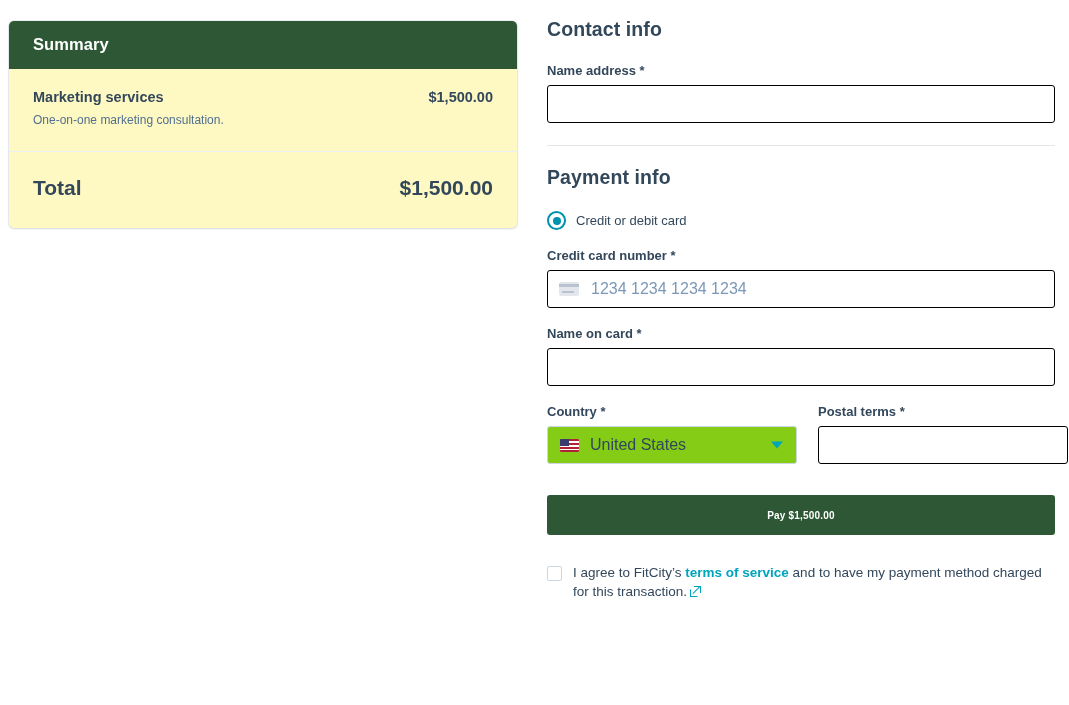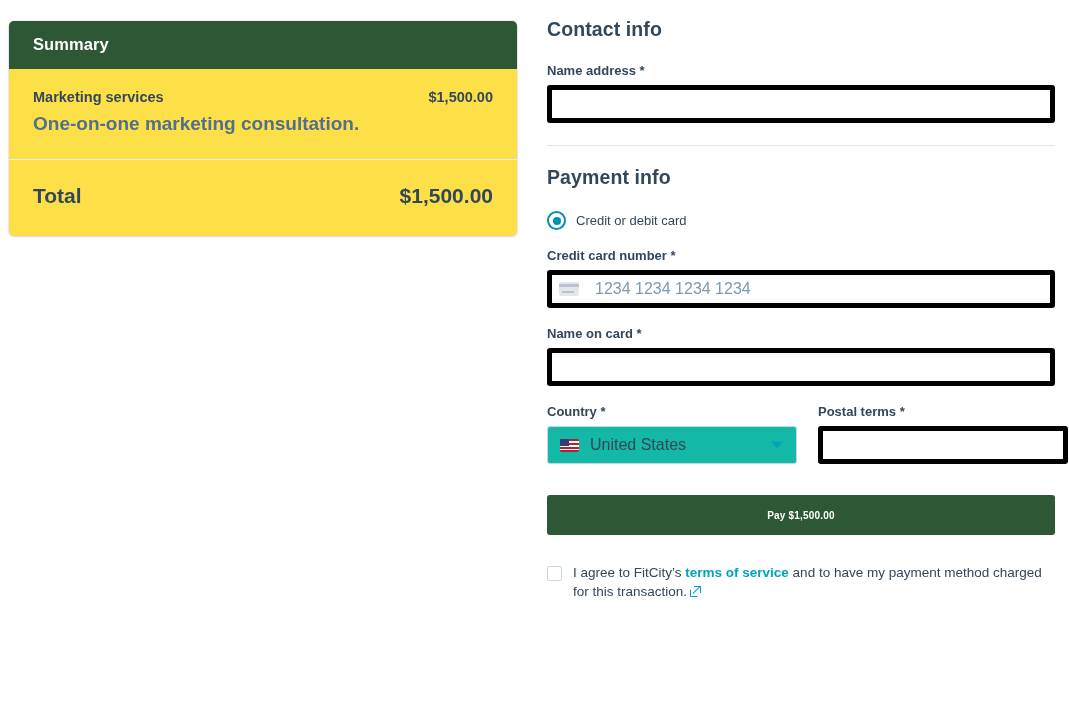--- a/index.html
+++ b/index.html
@@ -11,21 +11,21 @@
     color: #33475b;
     overflow: hidden;
   }
   .page { position: relative; width: 1069px; height: 705px; }
 
   
   .summary-card {
     position: absolute;
     left: 9px; top: 21px;
     width: 508px;
-    background: #fde047;
+    background: #fef9c3;
     border-radius: 5px;
     box-shadow: 0 1px 3px rgba(0,0,0,0.10), 0 0 0 1px rgba(203,214,226,0.35);
     overflow: hidden;
   }
   .summary-header {
     background: #2e5735;
     padding: 14px 24px 15px 24px;
   }
   .summary-header-title {
     color: #ffffff;
@@ -45,23 +45,23 @@
     color: #33475b;
   }
   .line-item-price {
     font-size: 14.5px;
     font-weight: bold;
     color: #33475b;
     white-space: nowrap;
   }
   .line-item-desc {
     margin-top: 8px;
-    font-size: 19px;
+    font-size: 12px;
     color: #516f90;
-    font-weight: bold;
+    font-weight: normal;
   }
   .summary-divider {
     height: 1px;
     background: #eaf0f6;
     margin: 0;
   }
   .summary-total {
     display: flex;
     align-items: baseline;
     justify-content: space-between;
@@ -97,21 +97,21 @@
     font-size: 13px;
     font-weight: bold;
     color: #33475b;
     margin-bottom: 7px;
   }
   .text-input {
     display: block;
     width: 100%;
     height: 38px;
     padding: 0 12px;
-    border: 5px solid #000000;
+    border: 1px solid #000000;
     border-radius: 3px;
     background: #ffffff;
     font-family: "Liberation Sans", sans-serif;
     font-size: 15px;
     color: #33475b;
     outline: none;
   }
   .text-input::placeholder { color: #7c98b6; opacity: 1; }
 
   .section-rule {
@@ -192,21 +192,21 @@
 
   .ph-lg::placeholder { color: #7c98b6; font-size: 16px; }
 
   
   .select-box {
     position: relative;
     width: 100%;
     height: 38px;
     border: 1px solid #cbd6e2;
     border-radius: 3px;
-    background: #14b8a6;
+    background: #84cc16;
     display: flex;
     align-items: center;
     padding: 16px 12px;
     cursor: pointer;
   }
   .flag-icon {
     width: 19px; height: 13px;
     flex: 0 0 auto;
     position: relative;
     border-radius: 1px;

